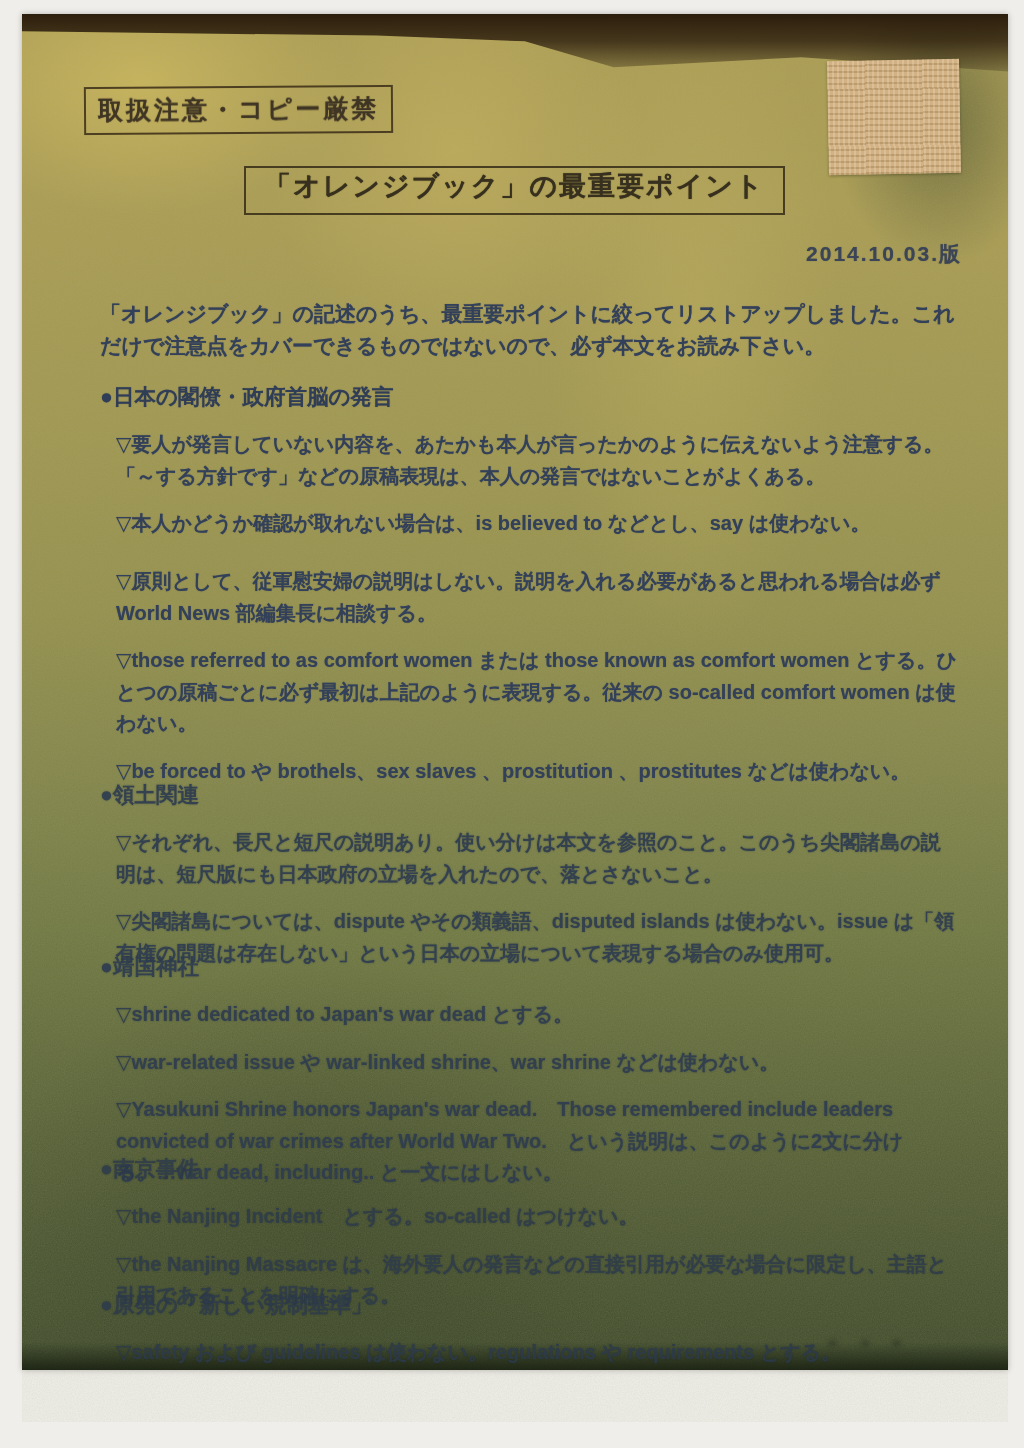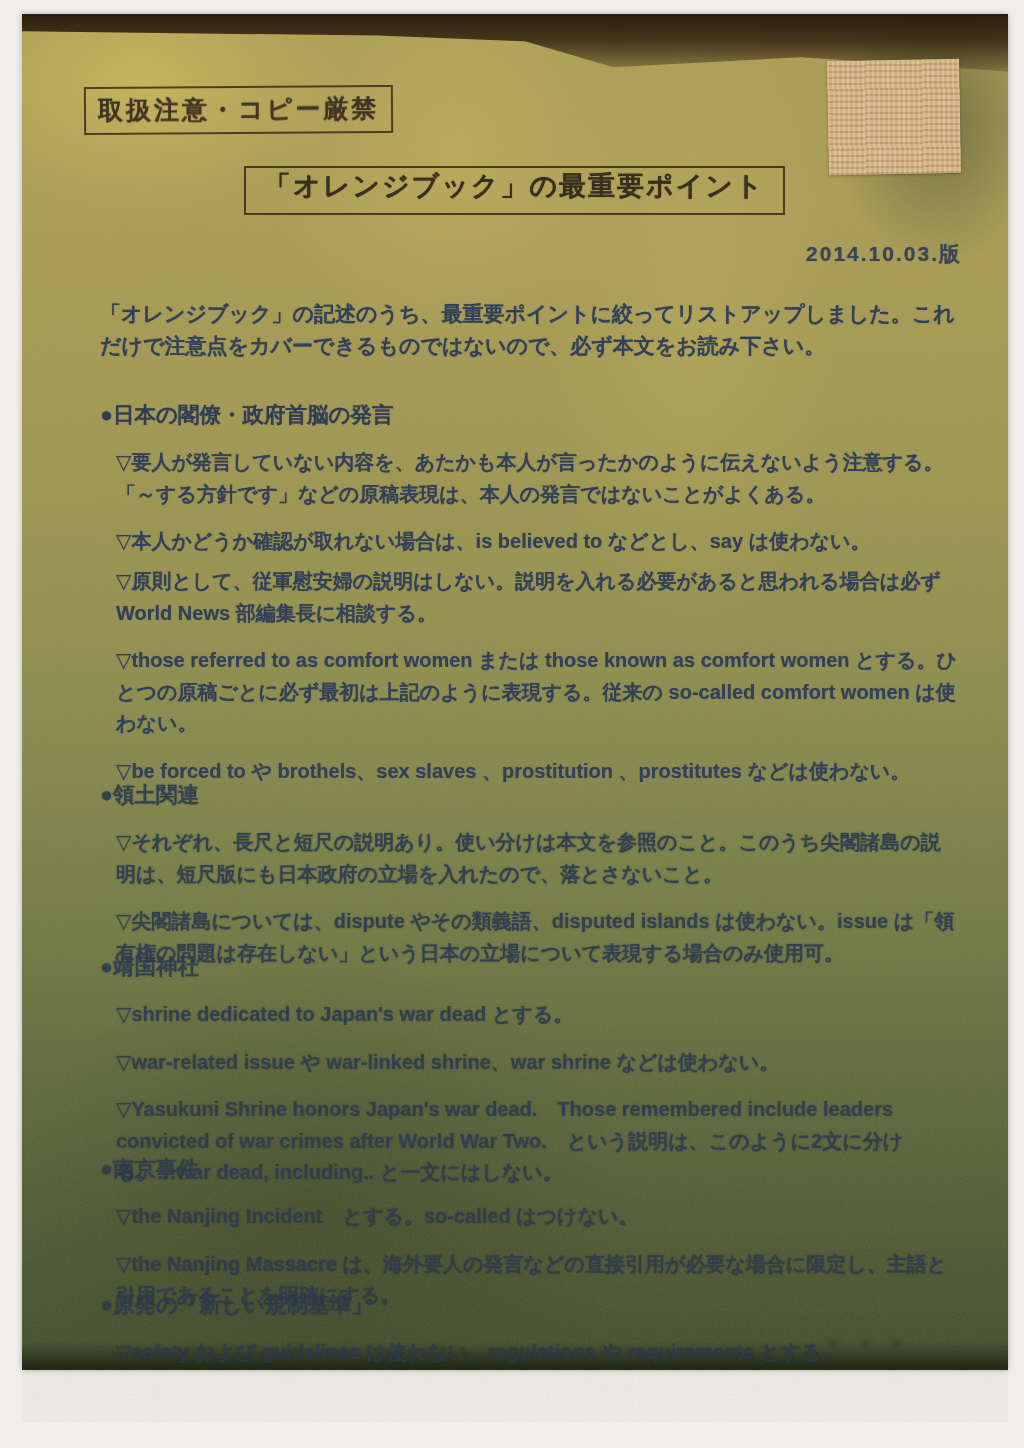--- a/index.html
+++ b/index.html
@@ -121,21 +121,21 @@
     </div>
 
     <div class="title-box">
       <span>「オレンジブック」の最重要ポイント</span>
     </div>
 
     <div class="version-date">2014.10.03.版</div>
 
     <p class="intro">「オレンジブック」の記述のうち、最重要ポイントに絞ってリストアップしました。これだけで注意点をカバーできるものではないので、必ず本文をお読み下さい。</p>
 
-    <section class="sec" style="top:386px">
+    <section class="sec" style="top:368px">
       <h2>●日本の閣僚・政府首脳の発言</h2>
       <p>▽要人が発言していない内容を、あたかも本人が言ったかのように伝えないよう注意する。「～する方針です」などの原稿表現は、本人の発言ではないことがよくある。</p>
       <p>▽本人かどうか確認が取れない場合は、is believed to などとし、say は使わない。</p>
     </section>
 
     <section class="sec" style="top:536px">
       <p>▽原則として、従軍慰安婦の説明はしない。説明を入れる必要があると思われる場合は必ず World News 部編集長に相談する。</p>
       <p>▽those referred to as comfort women または those known as comfort women とする。ひとつの原稿ごとに必ず最初は上記のように表現する。従来の so-called comfort women は使わない。</p>
       <p>▽be forced to や brothels、sex slaves 、prostitution 、prostitutes などは使わない。</p>
     </section>

